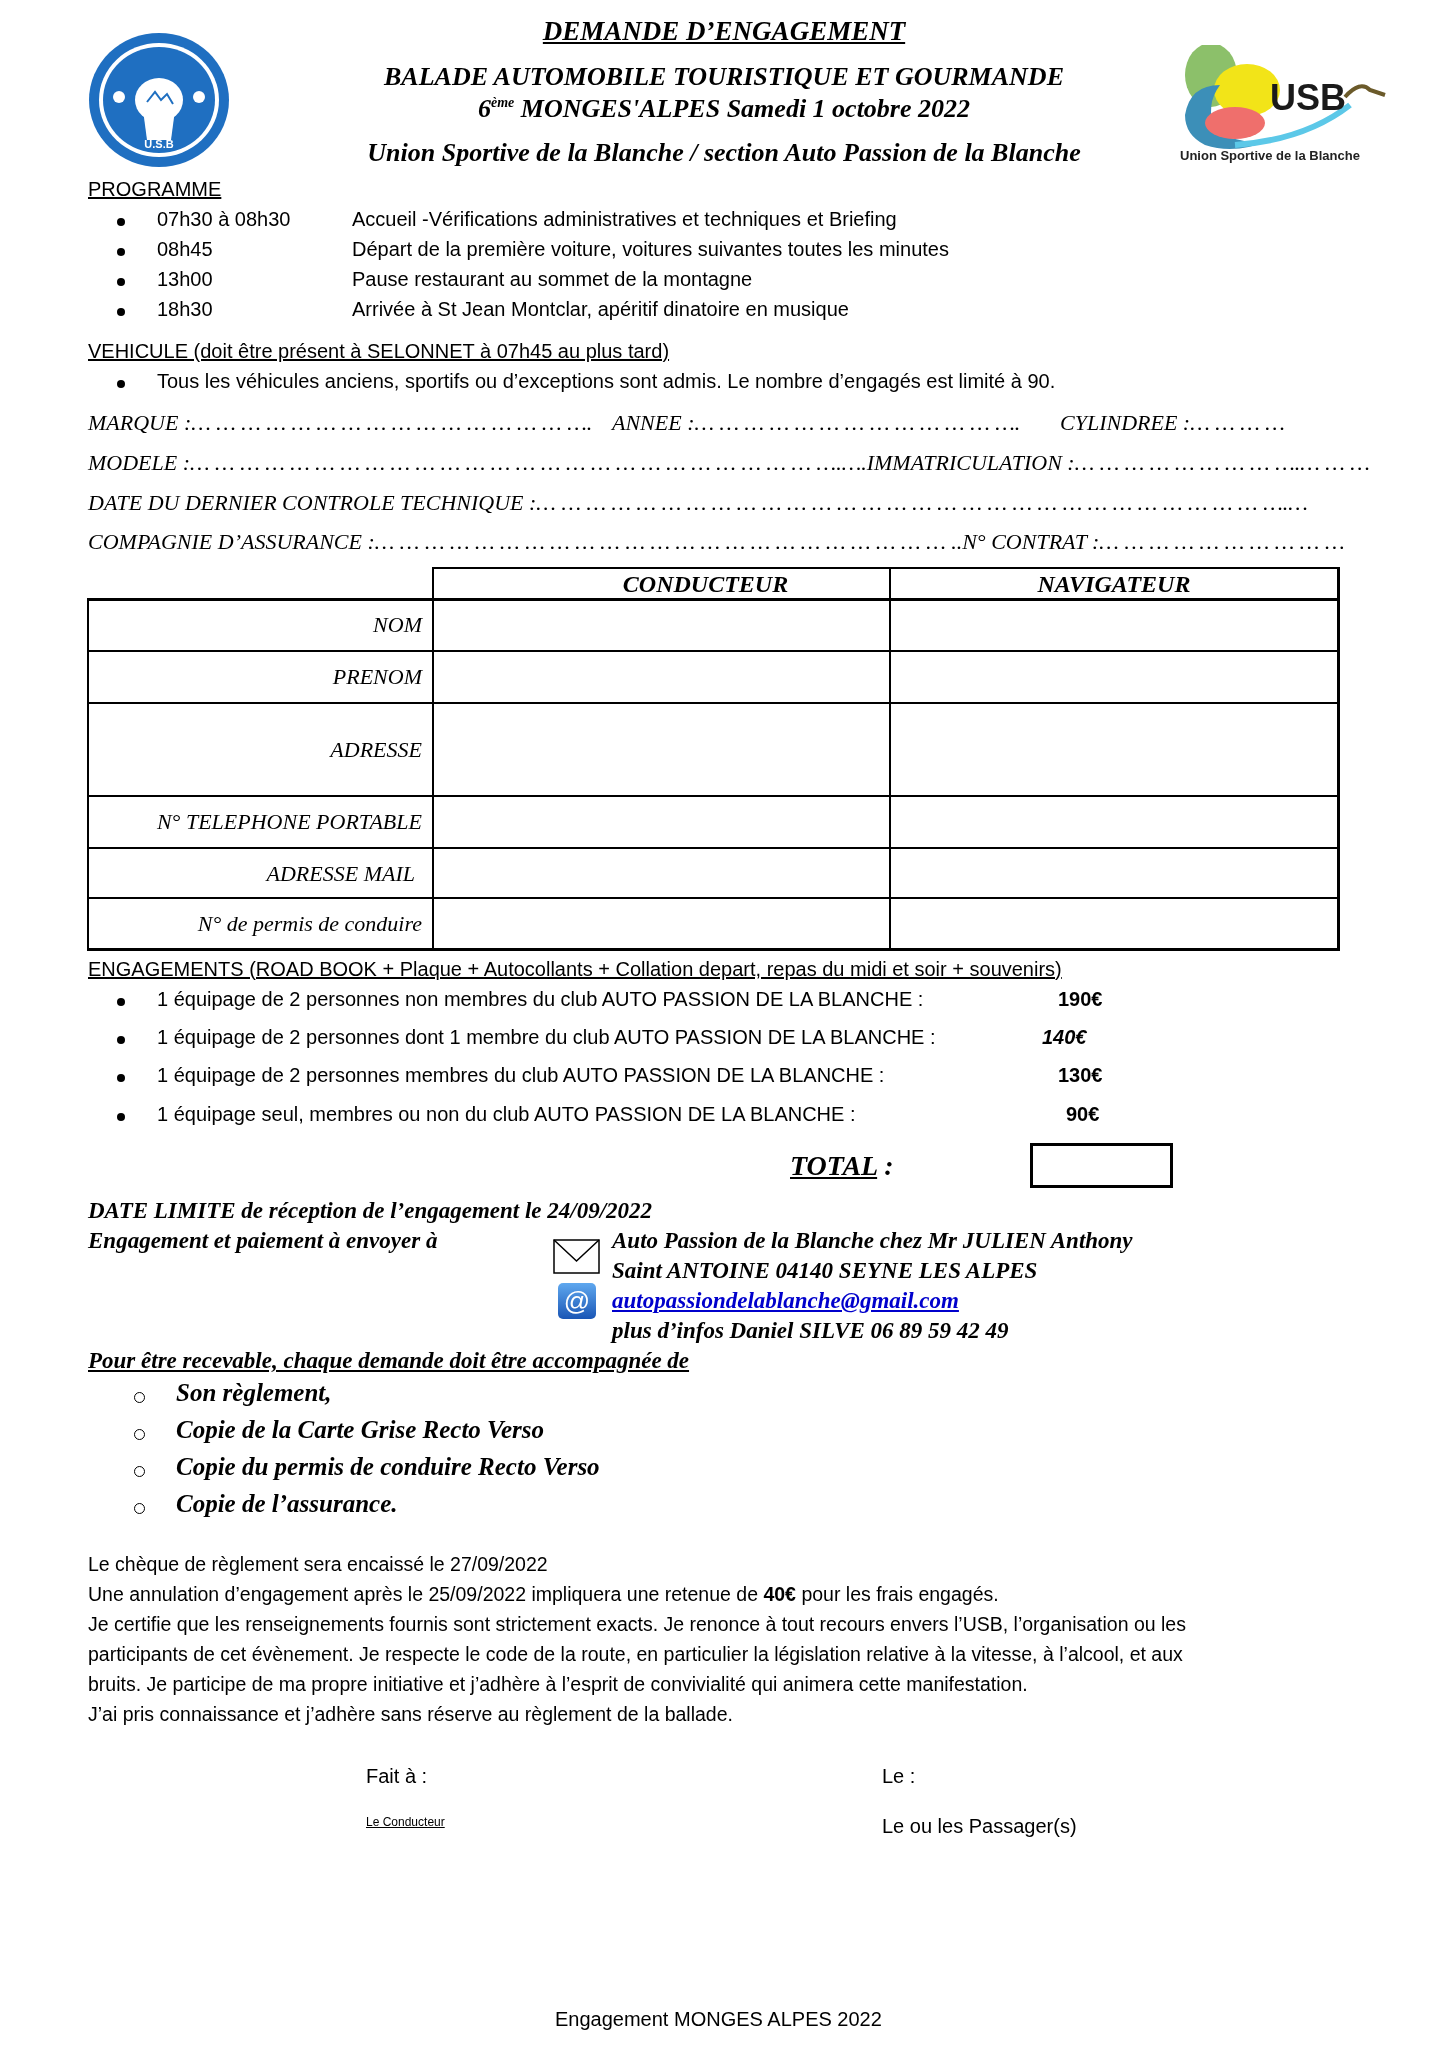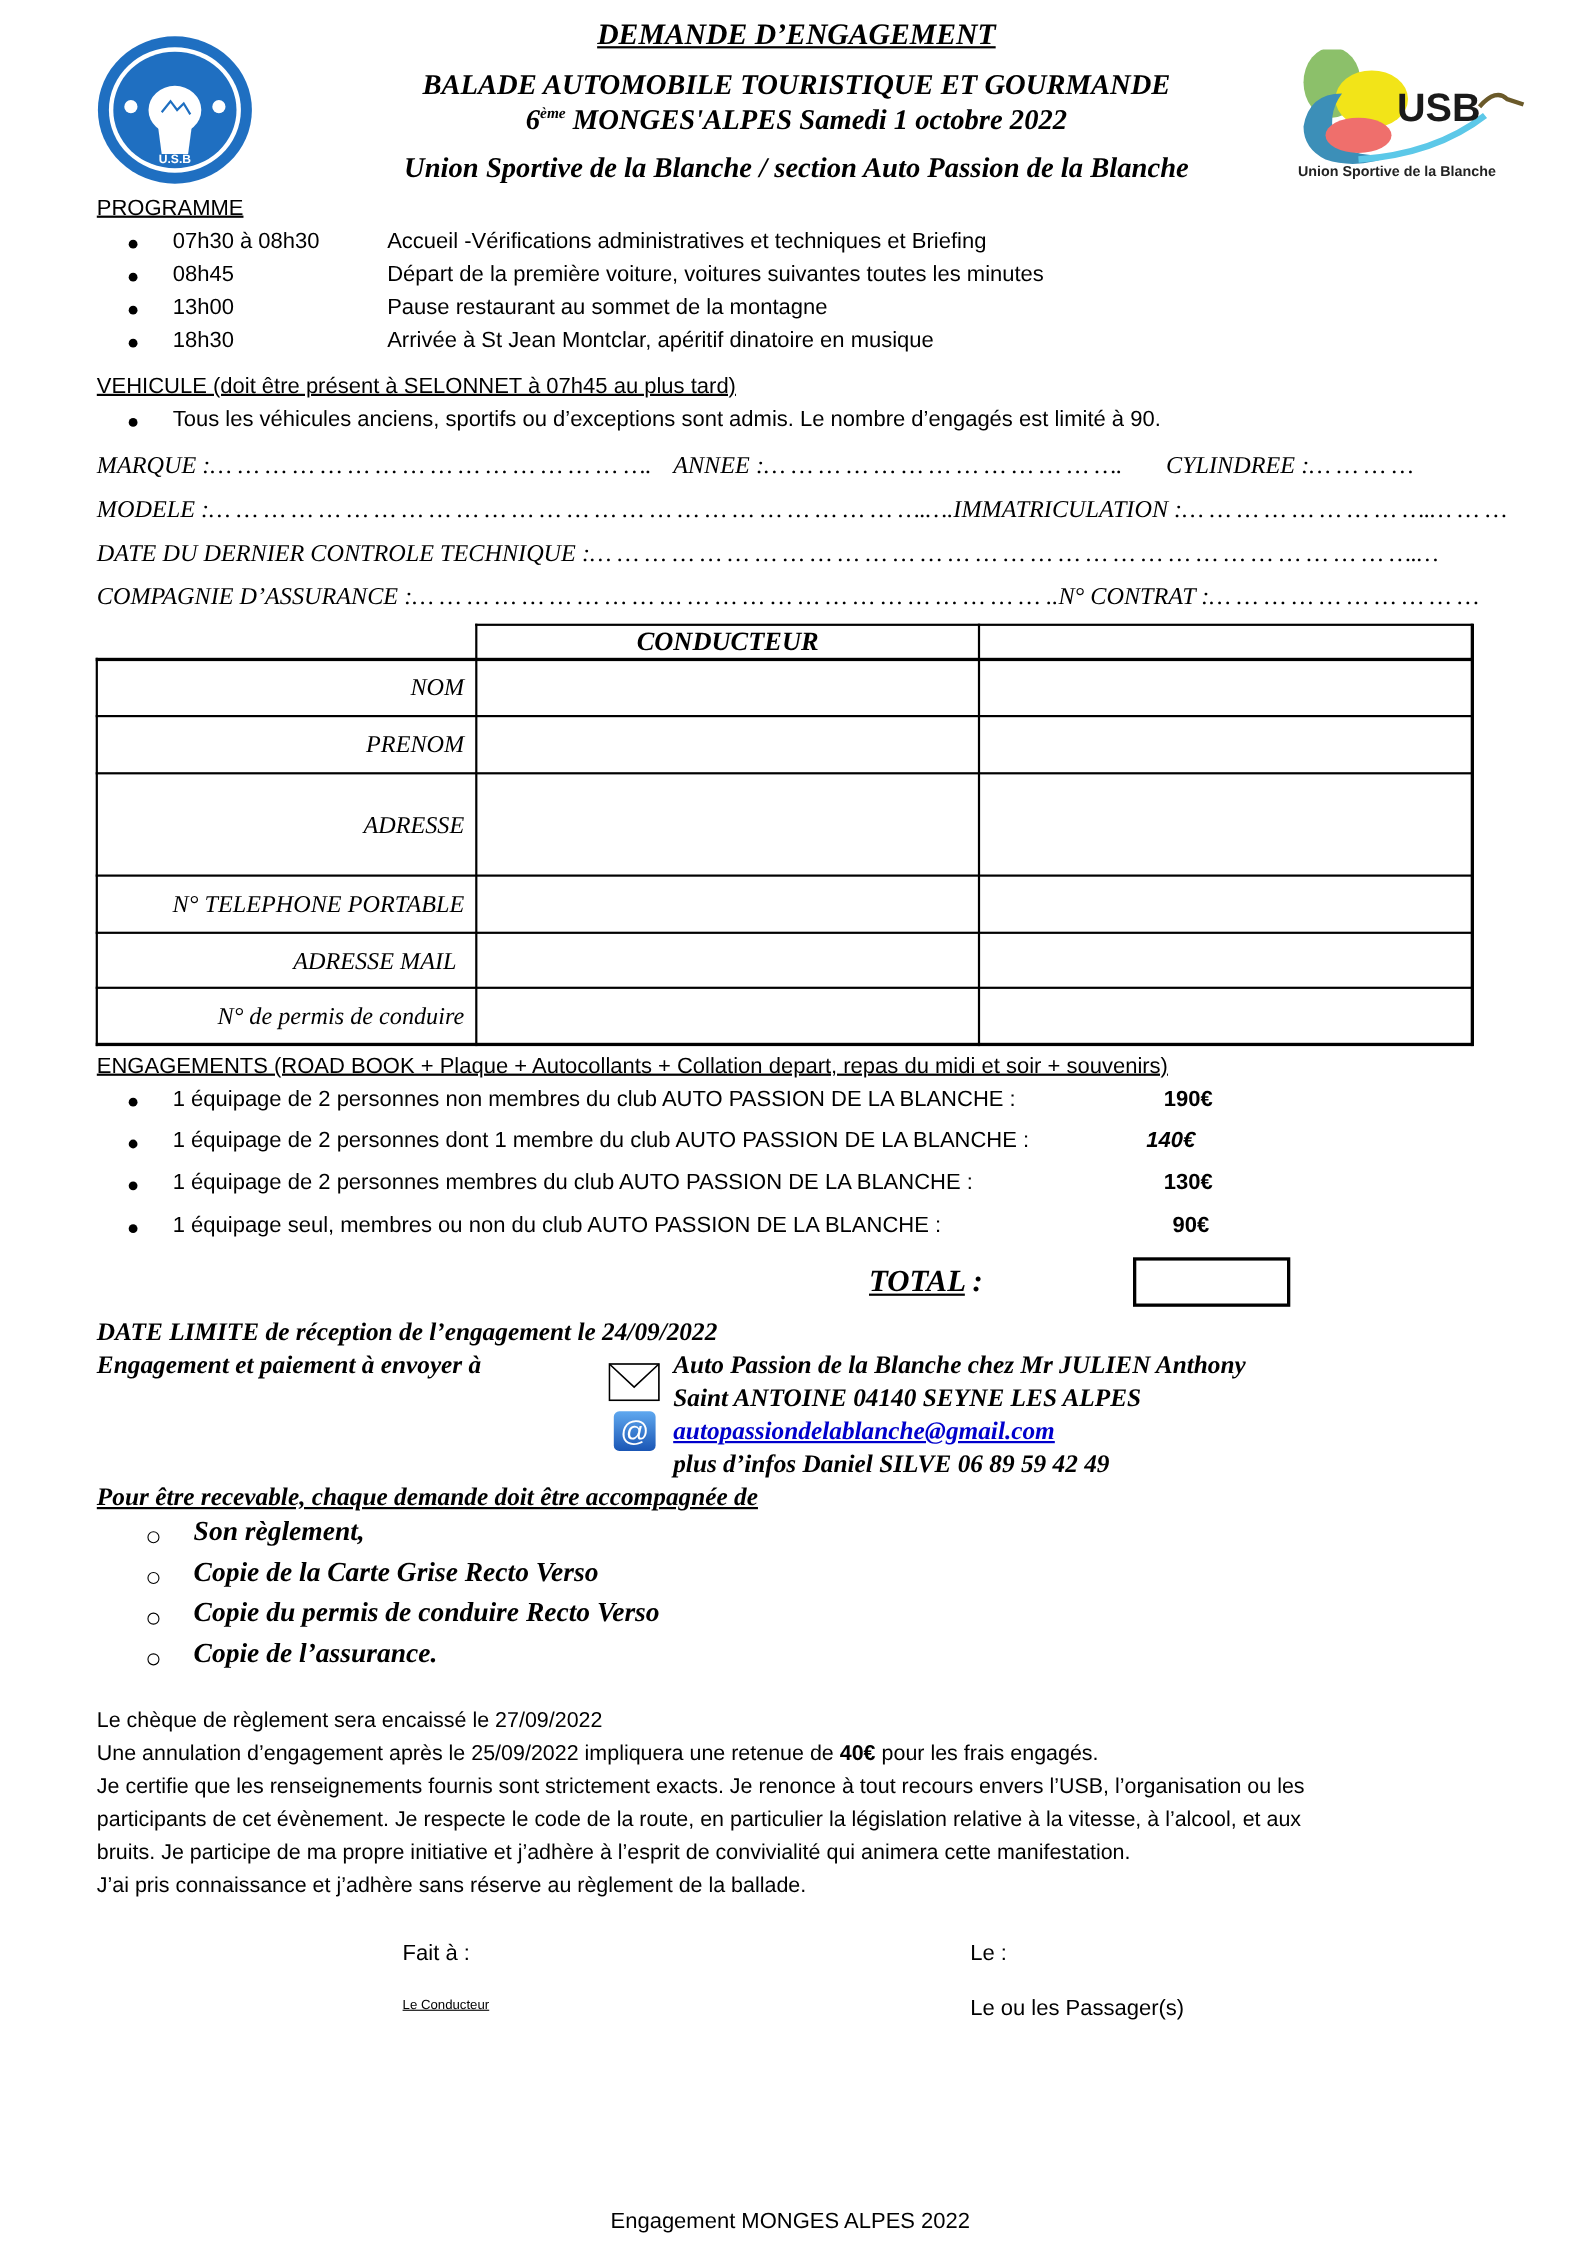--- a/index.html
+++ b/index.html
@@ -127,21 +127,22 @@
   <div class="tline" style="left:1250px;top:0;width:3px;height:384px;"></div>
   <div class="tline" style="left:345px;top:0;width:2px;height:384px;"></div>
   <div class="tline" style="left:802px;top:0;width:2px;height:384px;"></div>
 
   <div class="tline" style="left:0;top:83px;width:1252px;height:2px;"></div>
   <div class="tline" style="left:0;top:135px;width:1252px;height:2px;"></div>
   <div class="tline" style="left:0;top:228px;width:1252px;height:2px;"></div>
   <div class="tline" style="left:0;top:280px;width:1252px;height:2px;"></div>
   <div class="tline" style="left:0;top:330px;width:1252px;height:2px;"></div>
 
-  <div class="thead serif-bi" style="left:347px;width:455px;">CONDUCTEUR</div>
+  <div class="thead serif-bi" style="left:347px;width:455px;padding-left:44px;">CONDUCTEUR</div>
+  <div class="thead serif-bi" style="left:804px;width:446px;">NAVIGATEUR</div>
 
   <div class="tlabel serif-i" style="top:45px;">NOM</div>
   <div class="tlabel serif-i" style="top:97px;">PRENOM</div>
   <div class="tlabel serif-i" style="top:170px;">ADRESSE</div>
   <div class="tlabel serif-i" style="top:242px;">N° TELEPHONE PORTABLE</div>
   <div class="tlabel serif-i" style="top:294px;width:328px;">ADRESSE MAIL</div>
   <div class="tlabel serif-i" style="top:344px;">N° de permis de conduire</div>
 
   <div class="cell" style="left:348px;top:34px;width:453px;height:49px;"></div>
   <div class="cell" style="left:805px;top:34px;width:444px;height:49px;"></div>

